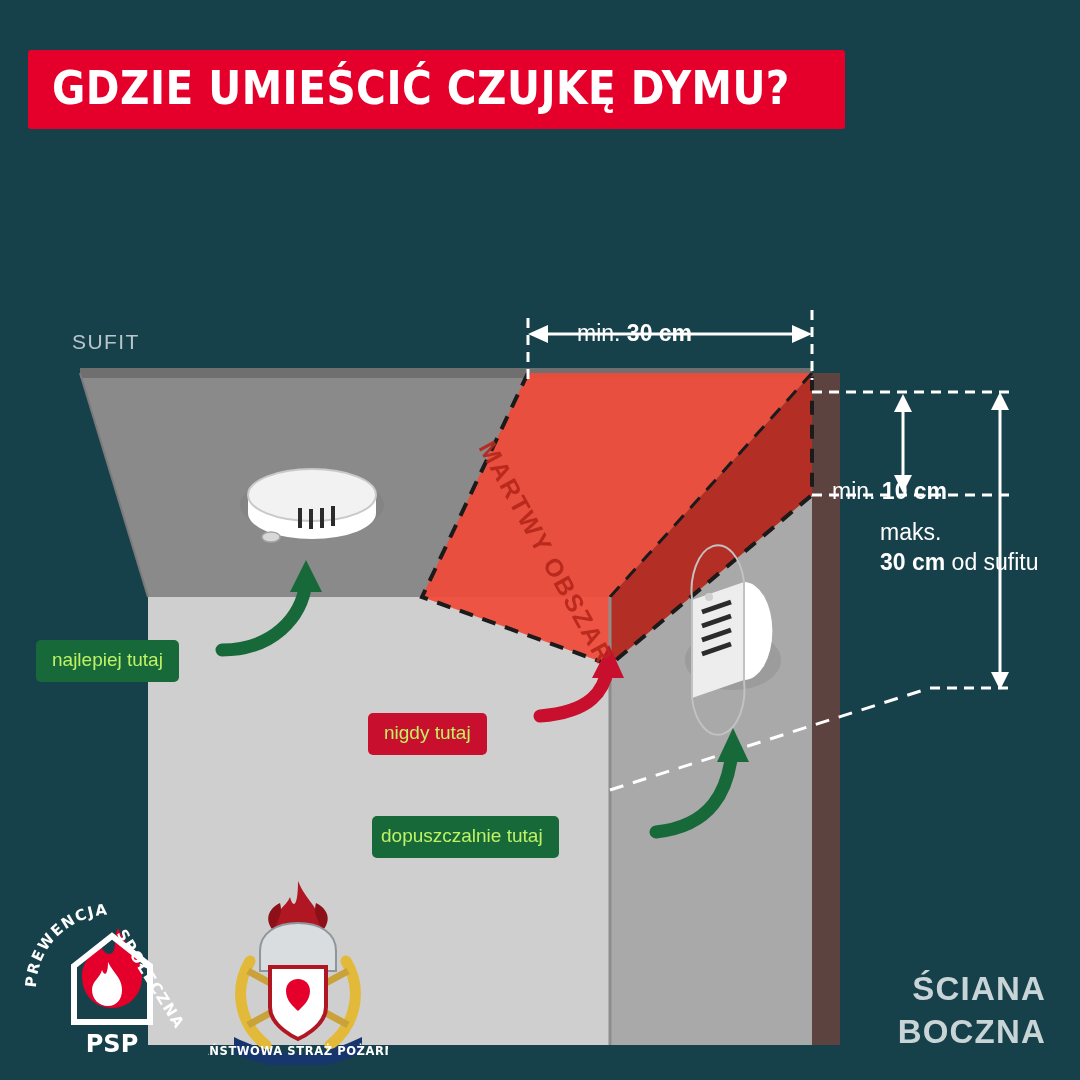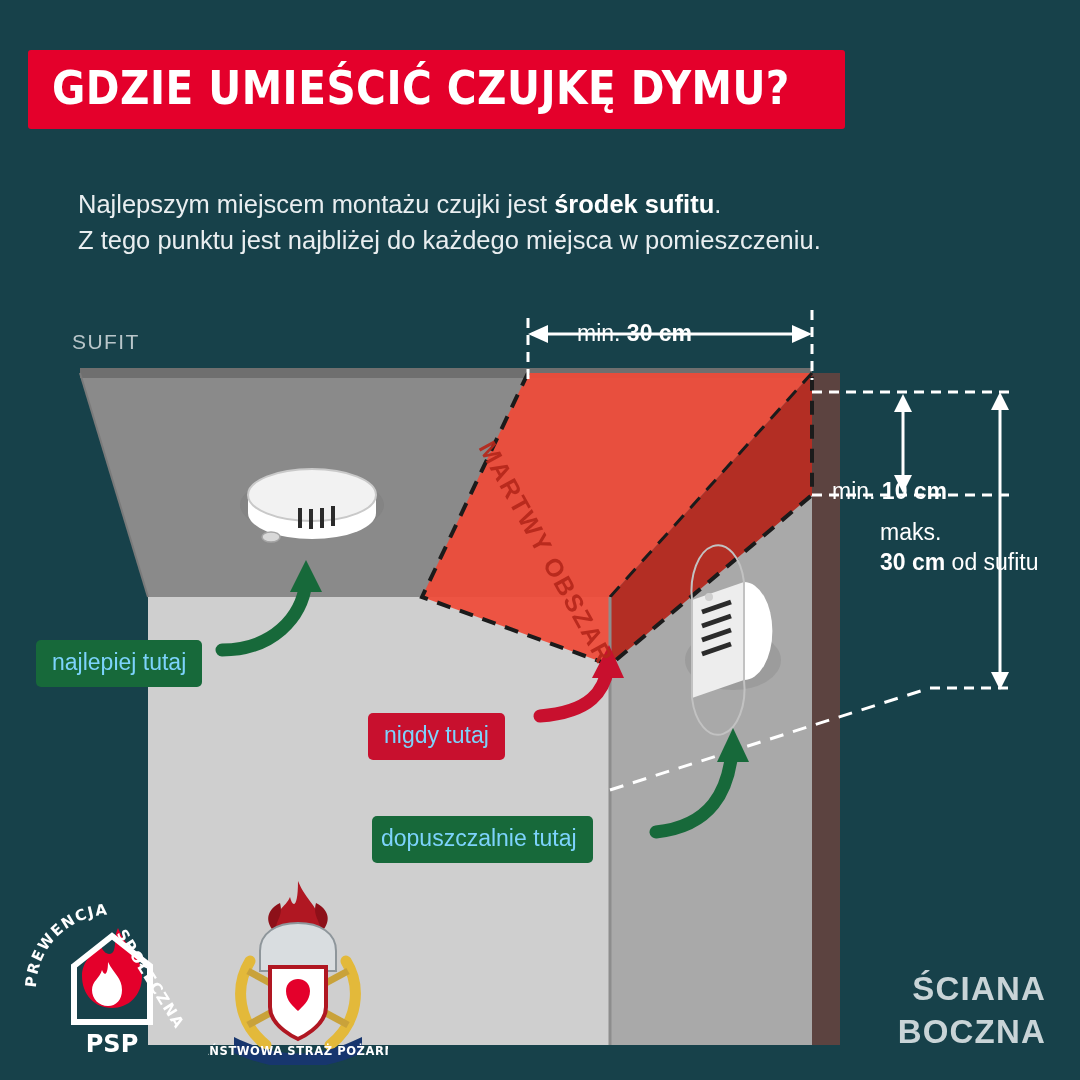--- a/index.html
+++ b/index.html
@@ -48,21 +48,21 @@
   }
   .lbl-sciana{
     position:absolute;right:34px;top:968px;
     color:#c9d4d7;font-size:33px;font-weight:bold;letter-spacing:1.2px;
     text-align:right;line-height:1.3;
   }
 
   
   .pill{
     position:absolute;
-    color:#7dd3fc;font-size:23px;
+    color:#bef264;font-size:19px;
     padding:9px 16px 11px 16px;
     border-radius:5px;
     white-space:nowrap;
   }
   .pill.green{background:#17693a;}
   .pill.red{background:#c8102e;}
   #pill-best{left:36px;top:640px;}
   #pill-never{left:368px;top:713px;}
   #pill-ok{left:372px;top:816px;padding-left:9px;}
 
@@ -192,24 +192,20 @@
     <g>
       <path d="M656,832 C712,826 728,790 732,752" fill="none" stroke="#17693a" stroke-width="13" stroke-linecap="round"></path>
       <polygon points="733,728 717,762 749,762" fill="#17693a"></polygon>
     </g>
   </svg>
 
   <div class="title-bar">
     <h1>GDZIE UMIEŚCIĆ CZUJKĘ DYMU?</h1>
   </div>
 
-  <div class="intro">
-    <span>Najlepszym miejscem montażu czujki jest </span><b>środek sufitu</b><span>.</span><br>
-    <span>Z tego punktu jest najbliżej do każdego miejsca w pomieszczeniu.</span>
-  </div>
 
   <div class="lbl-sufit">SUFIT</div>
   <div class="lbl-sciana">
     <span>ŚCIANA</span><br>
     <span>BOCZNA</span>
   </div>
 
   <div id="dead-label">MARTWY OBSZAR</div>
 
   <div class="dim" id="dim-30">

